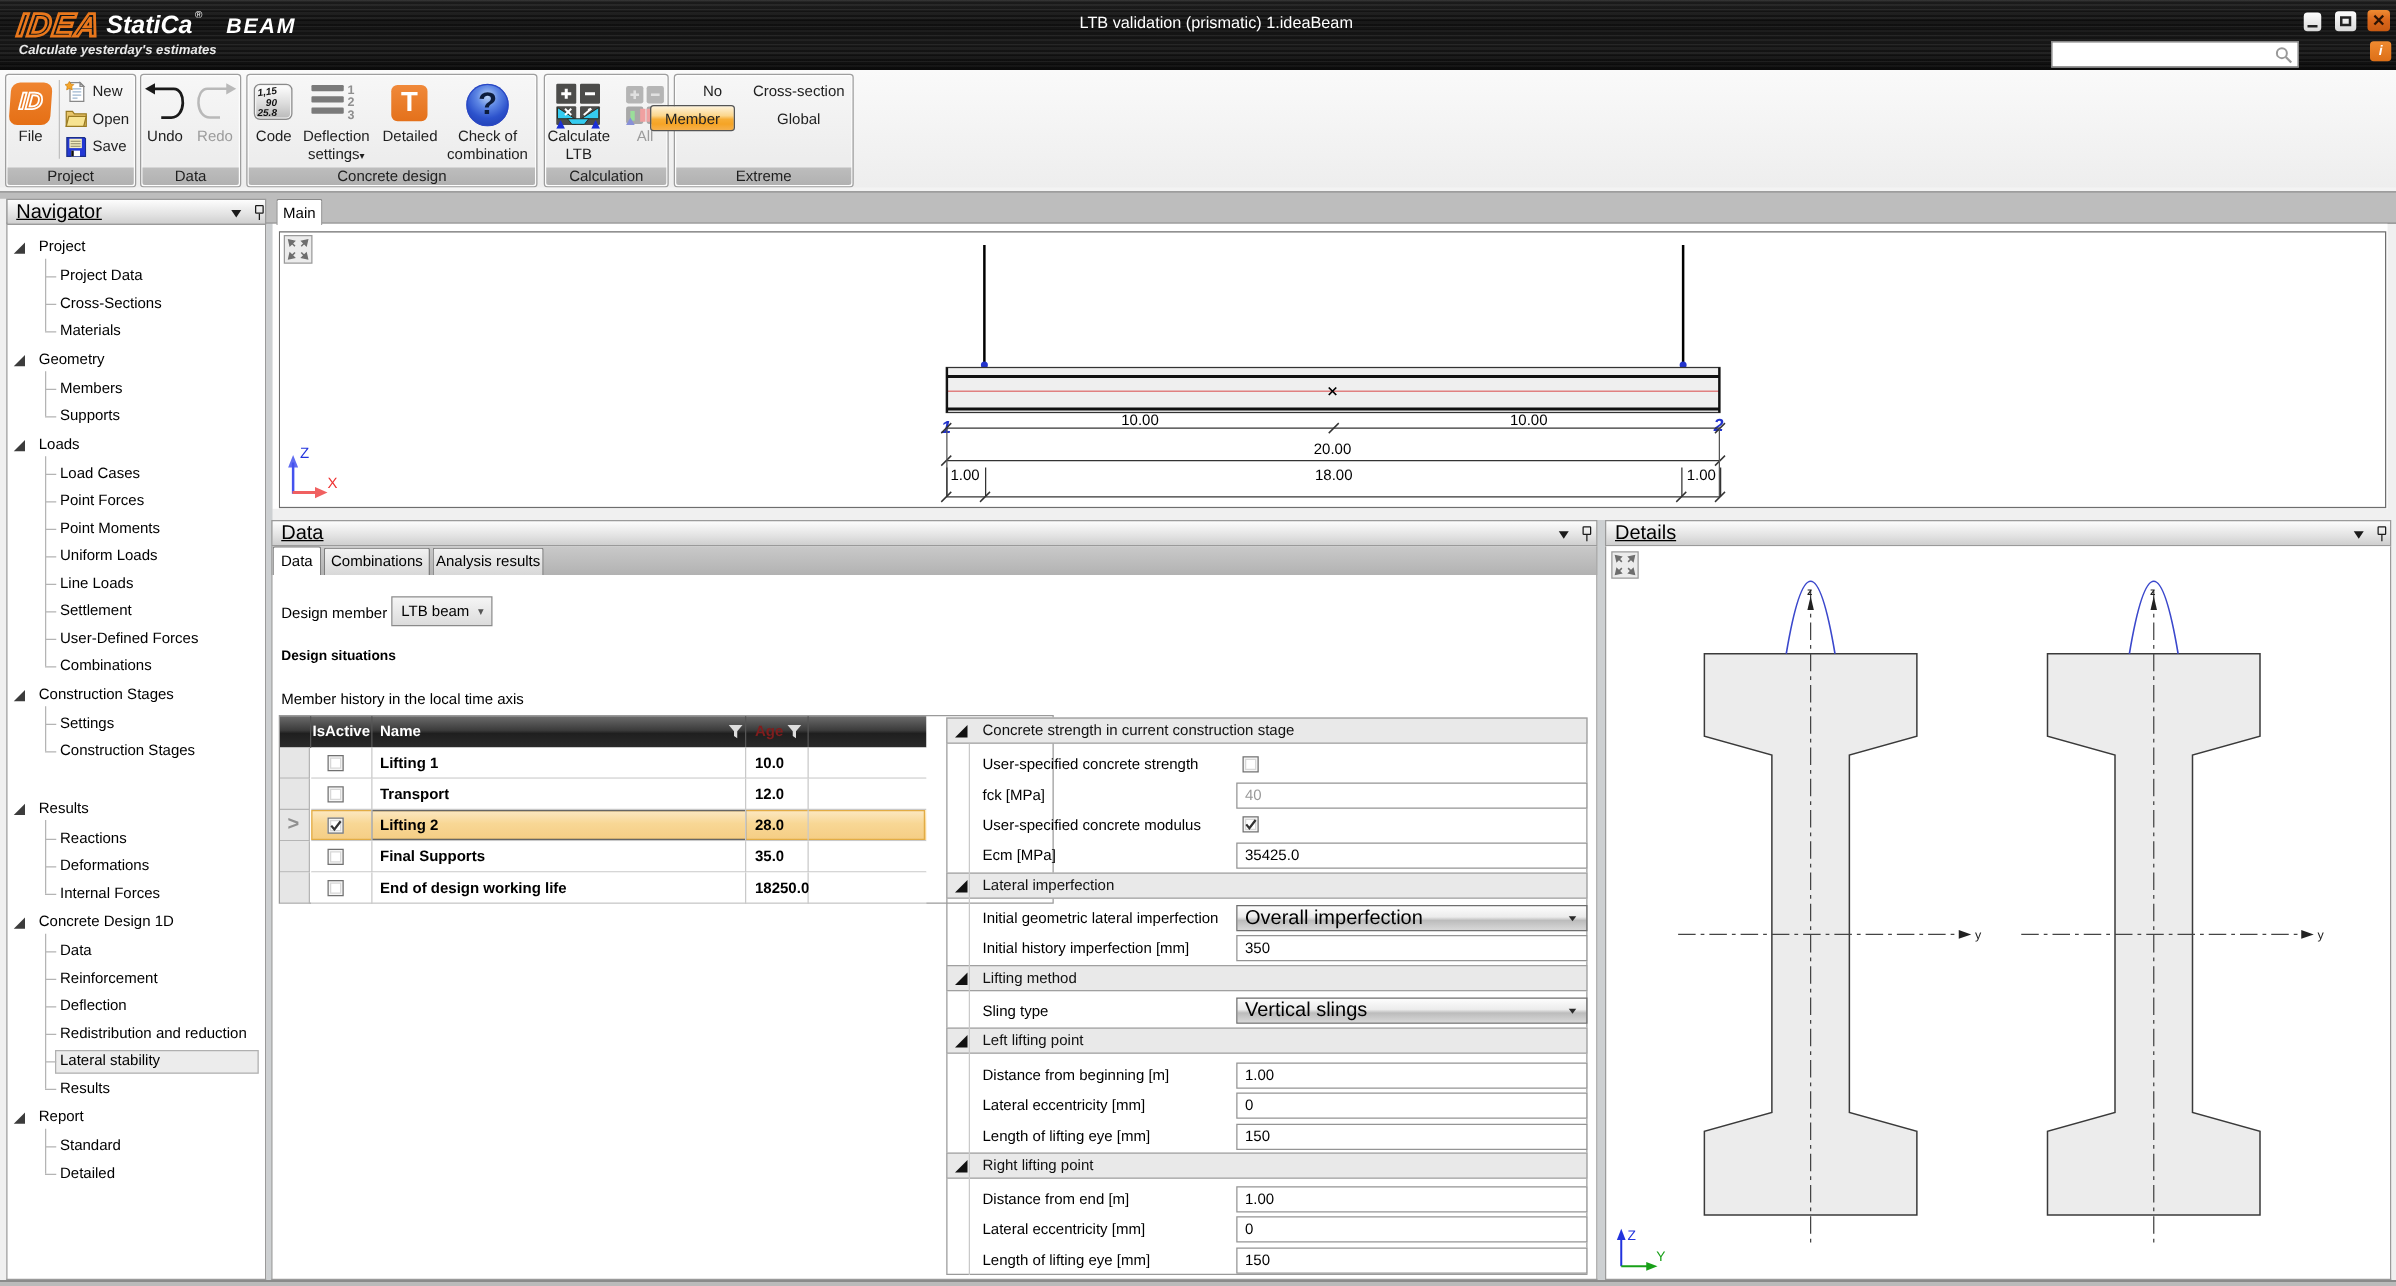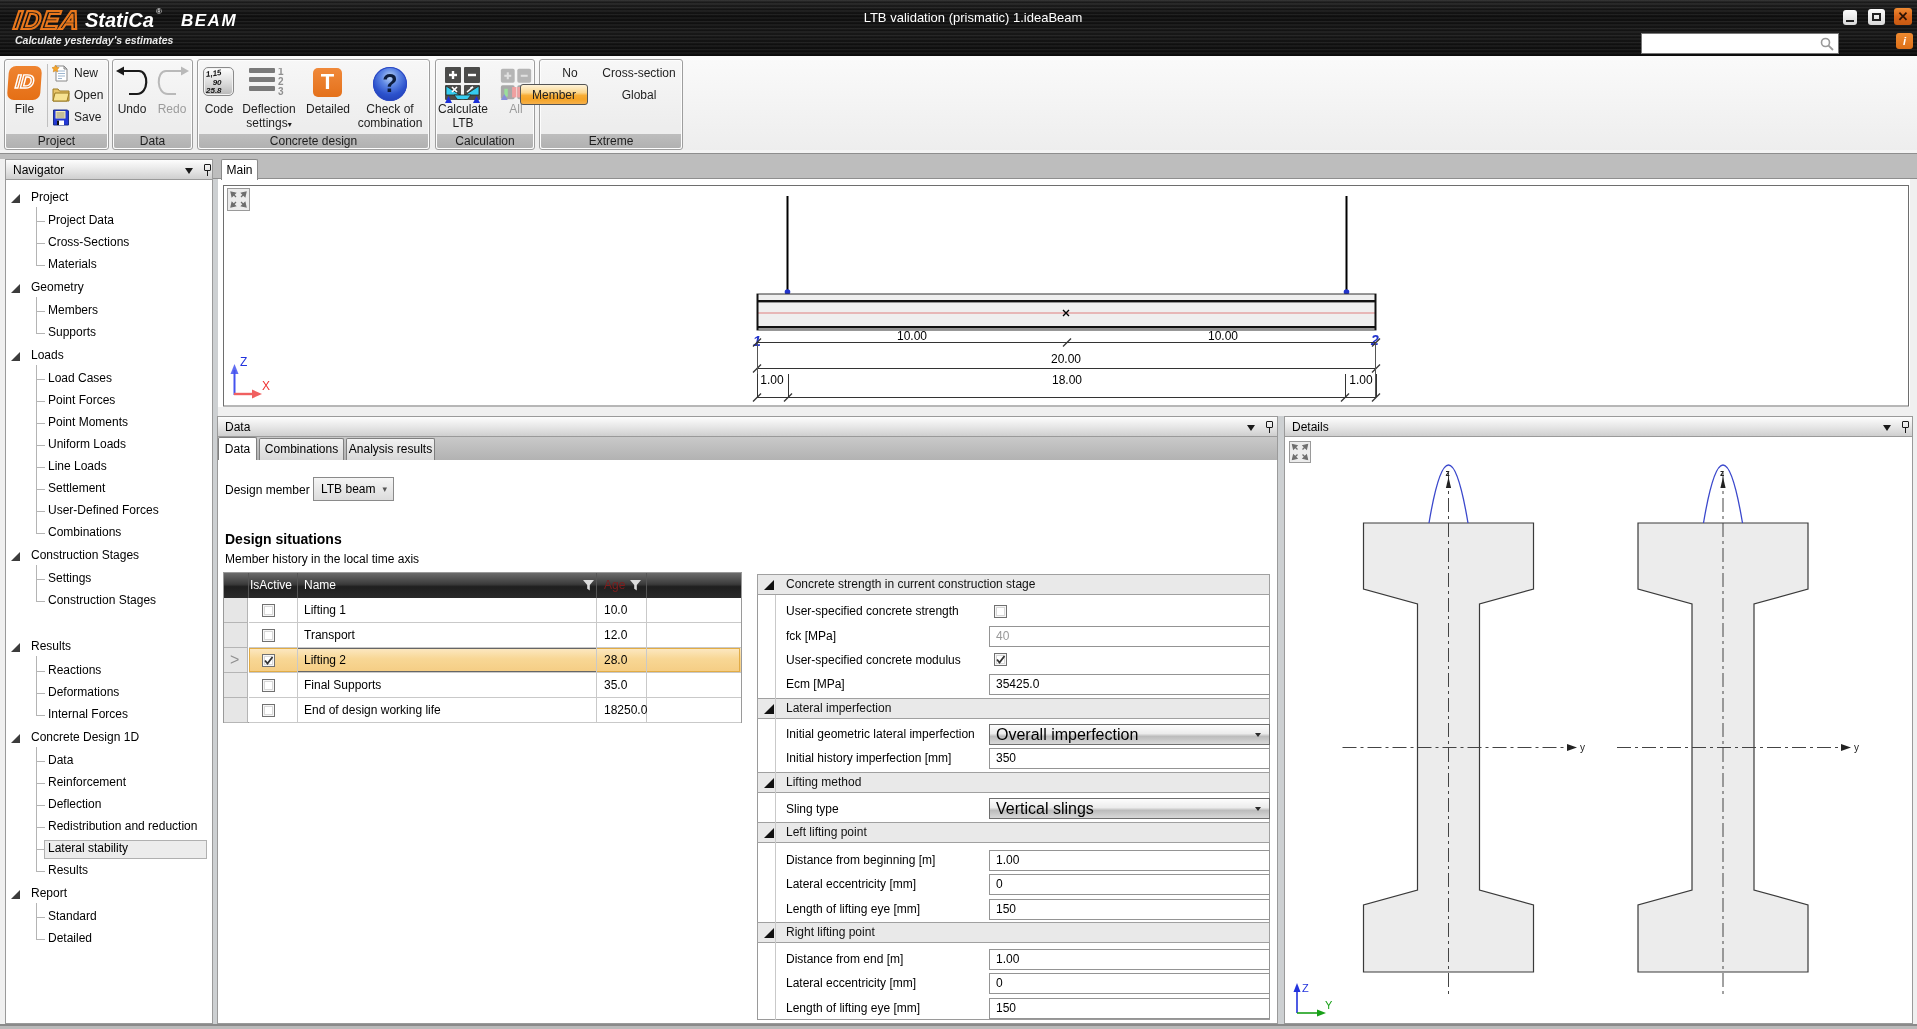--- a/index.html
+++ b/index.html
@@ -36,21 +36,21 @@
 .gray{color:#9c9c9c;}
 
 #ribbonline{left:0;top:150px;width:1917px;height:3px;background:#f3f3f3;}
 #dockstrip{left:0;top:153px;width:1917px;height:26px;background:#bdbdbd;border-top:1px solid #8e8e8e;border-bottom:1px solid #8e8e8e;}
 #tabpage{left:218px;top:179px;width:1692px;height:228px;background:#fff;}
 #navmargin{left:0;top:159px;width:5px;height:865px;background:#f0f0f0;}
 #maintab{left:221px;top:159px;width:37px;height:21px;background:#fff;border:1px solid #898989;border-bottom:none;
  border-radius:2px 2px 0 0;text-align:center;line-height:21px;font-size:12px;z-index:2;}
 
 .phead{position:absolute;height:21px;background:linear-gradient(#fdfdfd,#e3e3e3 60%,#cfcfcf);border:1px solid #9a9a9a;
- font-size:12px;line-height:20px;color:#000;padding-left:7px;}
+ font-size:16px;line-height:20px;color:#000;padding-left:7px;text-decoration:underline;}
 .pbody{position:absolute;background:#fff;border:1px solid #9a9a9a;border-top:none;}
 .pharrow{position:absolute;top:8px;width:0;height:0;border:4px solid transparent;border-top:6px solid #1a1a1a;}
 .phpin{position:absolute;top:4px;width:7px;height:7px;border:1.5px solid #1a1a1a;border-radius:1px;}
 .phpin:after{content:"";position:absolute;left:1.5px;top:6px;width:1.5px;height:5px;background:#1a1a1a;}
 
 .ntop{position:absolute;font-size:12px;color:#000;white-space:nowrap;}
 .ntri{position:absolute;width:0;height:0;border-left:9px solid transparent;border-bottom:9px solid #3c3c3c;}
 .nline{position:absolute;background:#b4b4b4;}
 #navsel{left:44px;top:840px;width:163px;height:19px;background:#ececec;border:1px solid #b0b0b0;}
 
@@ -403,24 +403,24 @@
 <div class="phead" style="left:217px;top:416px;width:1061px;">Data
  <div class="pharrow" style="left:1029px;"></div><div class="phpin" style="left:1048px;"></div></div>
 <div id="datatabs" class="abs"></div>
 <div class="dtab active" style="left:218px;width:39px;">Data</div>
 <div class="dtab" style="left:259px;width:85px;">Combinations</div>
 <div class="dtab" style="left:346px;width:89px;">Analysis results</div>
 <div class="pbody" style="left:217px;top:460px;width:1061px;height:564px;"></div>
 <div class="abs" style="left:225px;top:483px;font-size:12px;">Design member</div>
 <div class="abs" style="left:313px;top:477px;width:81px;height:24px;border:1px solid #8a8a8a;background:linear-gradient(#f5f5f5,#dcdcdc);font-size:12px;line-height:22px;padding-left:7px;">LTB beam
   <span style="position:absolute;right:6px;top:0px;font-size:9px;color:#555;">▾</span></div>
-<div class="abs" style="left:225px;top:531px;font-size:14px;font-weight:bold;">Design situations</div>
+<div class="abs" style="left:225px;top:519px;font-size:11px;font-weight:bold;">Design situations</div>
 <div class="abs" style="left:225px;top:552px;font-size:12px;">Member history in the local time axis</div>
 
-<div class="abs" style="left:223px;top:572px;width:519px;height:151px;border:1px solid #9a9a9a;background:#fff;">
+<div class="abs" style="left:223px;top:572px;width:620px;height:151px;border:1px solid #9a9a9a;background:#fff;font-weight:bold;">
 <div class="abs" style="left:0;top:0;width:517px;height:25px;background:linear-gradient(#6b6b6b,#3b3b3b 45%,#1f1f1f 55%,#2a2a2a);"></div>
 <div class="cell" style="left:26px;top:0;color:#fff;line-height:25px;">IsActive</div>
 <div class="cell" style="left:80px;top:0;color:#fff;line-height:25px;">Name</div>
 <div class="cell" style="left:380px;top:0;color:#7f1d1d;line-height:25px;">Age</div>
 <svg class="abs" style="left:358px;top:6px;" width="13" height="13" viewBox="0 0 13 13">
       <path d="M1 1 h11 l-4.2 5 v5.5 l-2.6 -1.8 v-3.7 z" fill="#ddd"></path>
     </svg>
 <svg class="abs" style="left:405px;top:6px;" width="13" height="13" viewBox="0 0 13 13">
       <path d="M1 1 h11 l-4.2 5 v5.5 l-2.6 -1.8 v-3.7 z" fill="#ddd"></path>
     </svg>

